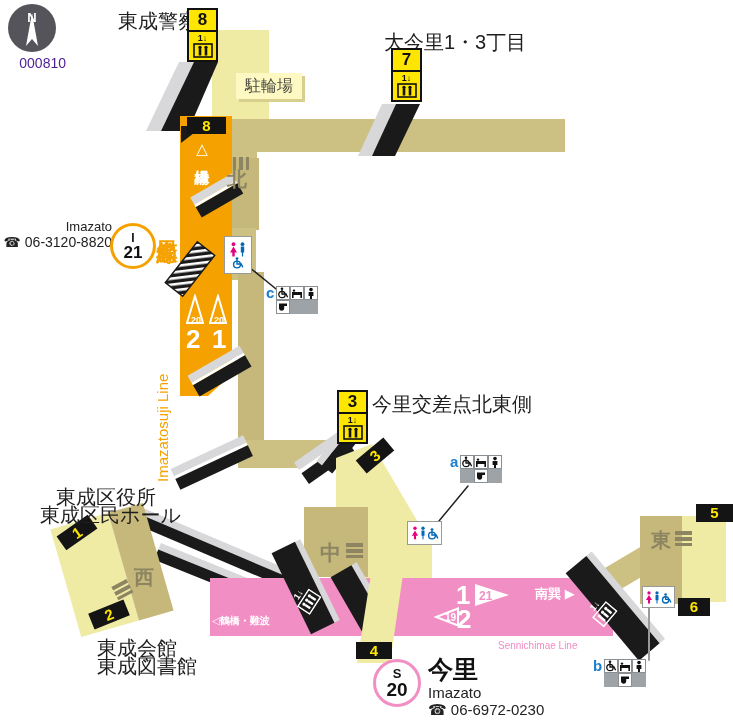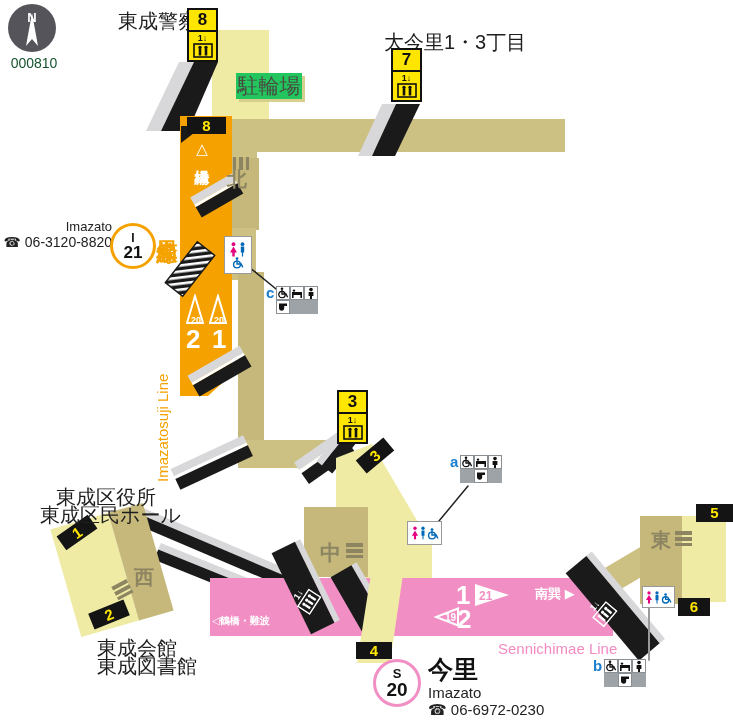--- a/index.html
+++ b/index.html
@@ -46,21 +46,21 @@
          align-items:center;justify-content:center;}
   .gcell.gray{background:#9EA3A8;border-color:#9EA3A8;}
   .gcell.wide{grid-column:span 2;}
   
   .esc-white{position:absolute;display:flex;flex-direction:column;align-items:center;width:26px;}
   .esc-white .cnt{color:#fff;font-weight:bold;font-size:9px;line-height:10px;}
   
   .pbt{position:absolute;color:#fff;font-weight:bold;white-space:nowrap;}
   .pnum{position:absolute;color:#fff;font-weight:bold;font-size:26px;line-height:1;}
   .onum{position:absolute;color:#fff;font-weight:bold;font-size:26px;line-height:1;}
-  .bike{position:absolute;background:#22c55e;box-shadow:3px 3px 0 #D6CF8E;font-size:21px;color:#4A4A40;
+  .bike{position:absolute;background:#fef9c3;box-shadow:3px 3px 0 #D6CF8E;font-size:16px;color:#4A4A40;
         text-align:center;line-height:26px;width:66px;height:26px;}
 </style>
 </head>
 <body>
 
 <div id="stage">
 
   <svg class="abs" style="left:0;top:0" width="733" height="725" viewBox="0 0 733 725">
     <defs>
       <pattern id="hatch" width="6" height="6" patternTransform="rotate(45)" patternUnits="userSpaceOnUse">
@@ -171,21 +171,21 @@
     </g>
   </svg>
 
   <div class="abs" style="left:8px;top:4px;width:48px;height:48px">
     <svg width="48" height="48" viewBox="0 0 48 48">
       <circle cx="24" cy="24" r="24" fill="#54545A"></circle>
       <polygon points="24,9 30,42 24,35 18,42" fill="#fff"></polygon>
       <text x="24" y="18" text-anchor="middle" font-size="13" font-weight="bold" fill="#fff">N</text>
     </svg>
   </div>
-  <div class="abs" style="left:2px;top:55px;width:64px;text-align:center;font-size:14px;color:#14532d">000810</div>
+  <div class="abs" style="left:2px;top:55px;width:64px;text-align:right;font-size:14px;color:#4c1d95">000810</div>
 
   <div class="abs jp" style="left:118px;top:9px">東成警察署</div>
   <div class="exit-sign" style="left:187px;top:8px">
     <div class="num">8</div>
     <div class="cnt">1↓</div>
     <svg width="20" height="15" viewBox="0 0 20 15">
       <rect x="1" y="1" width="18" height="13" fill="none" stroke="#111" stroke-width="1.6"></rect>
       <g fill="#111">
           <circle cx="7" cy="4.5" r="1.7"></circle>
           <rect x="5.7" y="6" width="2.6" height="6.5"></rect>
@@ -311,20 +311,21 @@
     <svg width="20" height="15" viewBox="0 0 20 15">
       <rect x="1" y="1" width="18" height="13" fill="none" stroke="#111" stroke-width="1.6"></rect>
       <g fill="#111">
           <circle cx="7" cy="4.5" r="1.7"></circle>
           <rect x="5.7" y="6" width="2.6" height="6.5"></rect>
       <circle cx="13" cy="4.5" r="1.7"></circle>
           <rect x="11.7" y="6" width="2.6" height="6.5"></rect>
         </g>
     </svg>
   </div>
+  <div class="abs jp" style="left:372px;top:392px">今里交差点北東側</div>
 
   <div class="cluster" style="left:450px;top:455px">
     <span class="cl-letter">a</span>
     <div class="grid">
       <span class="gcell">
           <svg width="12" height="12" viewBox="0 0 12 12">
             <circle cx="5" cy="7.5" r="3.2" fill="none" stroke="#111" stroke-width="1.3"></circle>
             <circle cx="5" cy="1.8" r="1.3" fill="#111"></circle>
             <path d="M5 3 v4 h4 l1.6 3.2" fill="none" stroke="#111" stroke-width="1.3"></path>
           </svg>
@@ -424,21 +425,21 @@
           <circle cx="6" cy="5" r="1.6"></circle>
           <rect x="4.8" y="6.5" width="2.4" height="6"></rect>
       <circle cx="11" cy="5" r="1.6"></circle>
           <rect x="9.8" y="6.5" width="2.4" height="6"></rect>
       <circle cx="16" cy="5" r="1.6"></circle>
           <rect x="14.8" y="6.5" width="2.4" height="6"></rect>
         </g>
     </svg>
   </div>
 
-  <div class="abs" style="left:498px;top:640px;font-size:15px;color:#F38BC2;white-space:nowrap">Sennichimae Line</div>
+  <div class="abs" style="left:498px;top:640px;font-size:10px;color:#F38BC2;white-space:nowrap">Sennichimae Line</div>
 
   <div class="badge" id="badge-s">
     <span class="bl">S</span>
     <span class="bn">20</span>
   </div>
   <div class="abs" style="left:428px;top:653px;white-space:nowrap">
     <div style="font-size:25px;font-weight:bold;color:#111">今里</div>
     <div style="font-size:15px;color:#222;margin-top:-2px">Imazato</div>
     <div style="font-size:15px;color:#222">☎ 06-6972-0230</div>
   </div>

